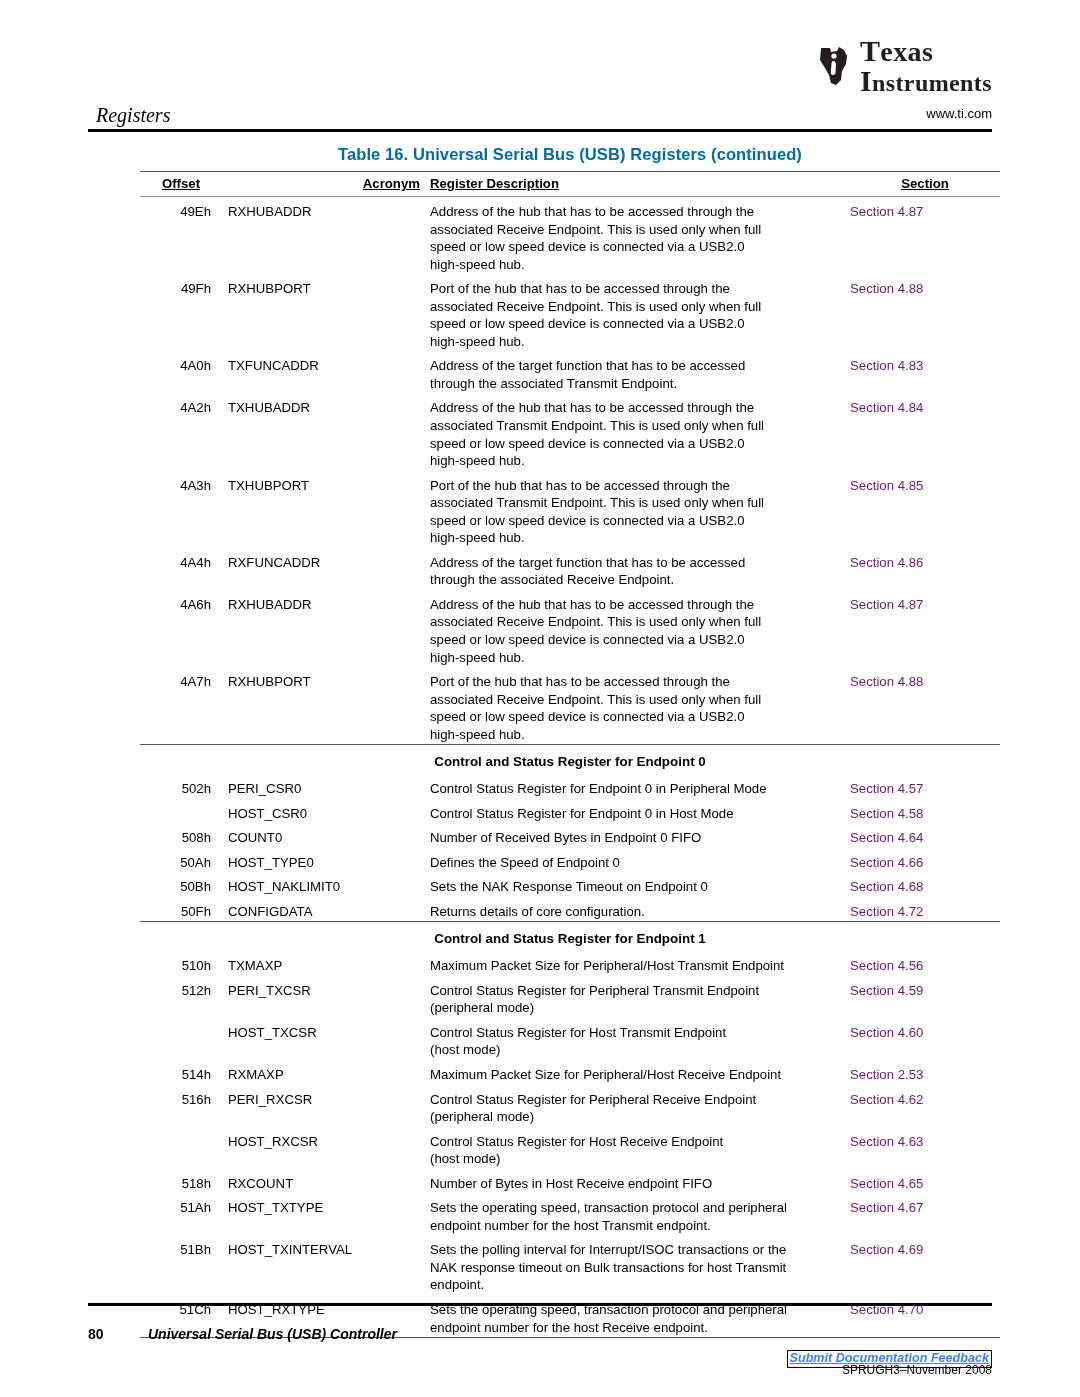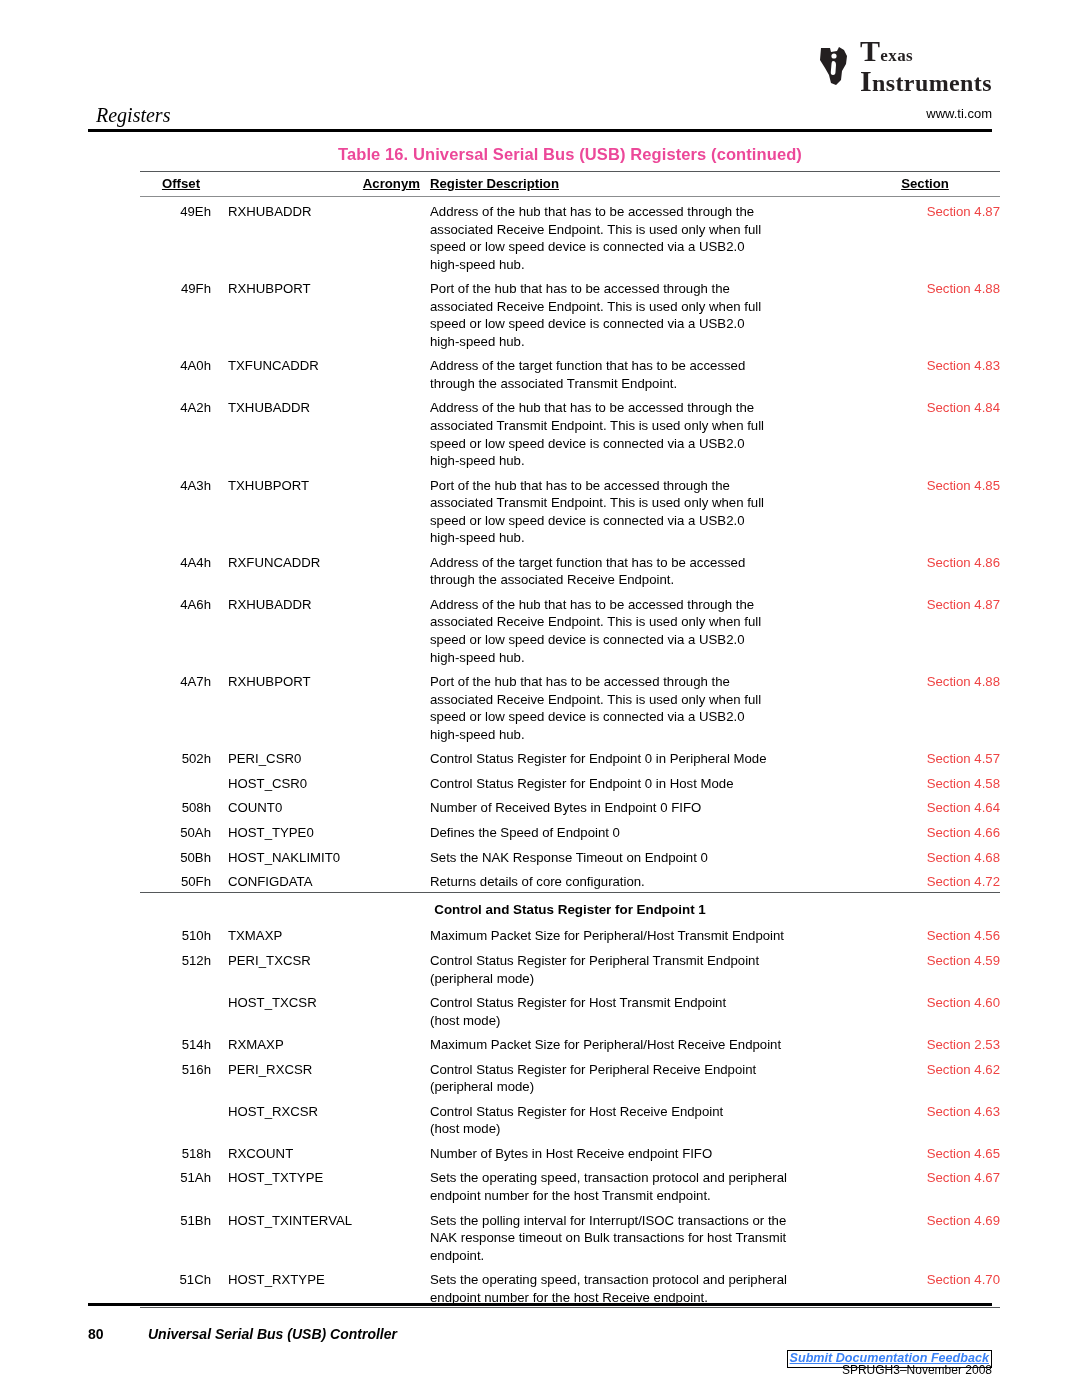--- a/index.html
+++ b/index.html
@@ -41,21 +41,21 @@
     display: flex;
     flex-direction: column;
     line-height: 0.99;
   }
   .logo-words span {
     font-family: "Liberation Serif", serif;
     font-weight: bold;
     color: #231f20;
     letter-spacing: 0.4px;
   }
-  .logo-texas { font-size: 17px; }
+  .logo-texas { font-size: 28px; }
   .logo-instruments { font-size: 24px; }
   .logo-texas::first-letter,
   .logo-instruments::first-letter { font-size: 30px; }
 
   
   .runhead {
     position: absolute;
     left: 88px;
     right: 88px;
     top: 104px;
@@ -85,21 +85,21 @@
   .table-wrap {
     position: absolute;
     left: 140px;
     top: 145px;
     width: 860px;
   }
   .table-title {
     text-align: center;
     font-size: 16.5px;
     font-weight: bold;
-    color: #ec4899;
+    color: #0369a1;
     padding-bottom: 7px;
     letter-spacing: 0.1px;
   }
   table.reg {
     width: 860px;
     border-collapse: collapse;
     table-layout: fixed;
     font-size: 13.2px;
   }
   table.reg col.c-offset { width: 82px; }
@@ -134,22 +134,22 @@
   }
   tr.reg-row td.t-acronym {
     padding-left: 6px;
     white-space: nowrap;
   }
   tr.reg-row td.t-desc {
     padding-left: 10px;
     padding-right: 6px;
   }
   tr.reg-row td.t-section {
-    text-align: right;
-    color: #ef4444;
+    text-align: left;
+    color: #701a75;
     white-space: nowrap;
   }
   .desc-line { display: block; }
 
   tr.group-row td {
     text-align: center;
     font-weight: bold;
     font-size: 13.4px;
     padding: 8px 0 3px 0;
     border-top: 1.6px solid #55585a;
@@ -333,20 +333,23 @@
             <td class="t-offset">4A7h</td>
             <td class="t-acronym">RXHUBPORT</td>
             <td class="t-desc">
               <span class="desc-line">Port of the hub that has to be accessed through the</span>
               <span class="desc-line">associated Receive Endpoint. This is used only when full</span>
               <span class="desc-line">speed or low speed device is connected via a USB2.0</span>
               <span class="desc-line">high-speed hub.</span>
             </td>
             <td class="t-section">Section 4.88</td>
           </tr>
+          <tr class="group-row">
+            <td colspan="4">Control and Status Register for Endpoint 0</td>
+          </tr>
           <tr class="reg-row">
             <td class="t-offset">502h</td>
             <td class="t-acronym">PERI_CSR0</td>
             <td class="t-desc">
               <span class="desc-line">Control Status Register for Endpoint 0 in Peripheral Mode</span>
             </td>
             <td class="t-section">Section 4.57</td>
           </tr>
           <tr class="reg-row">
             <td class="t-offset"></td>

